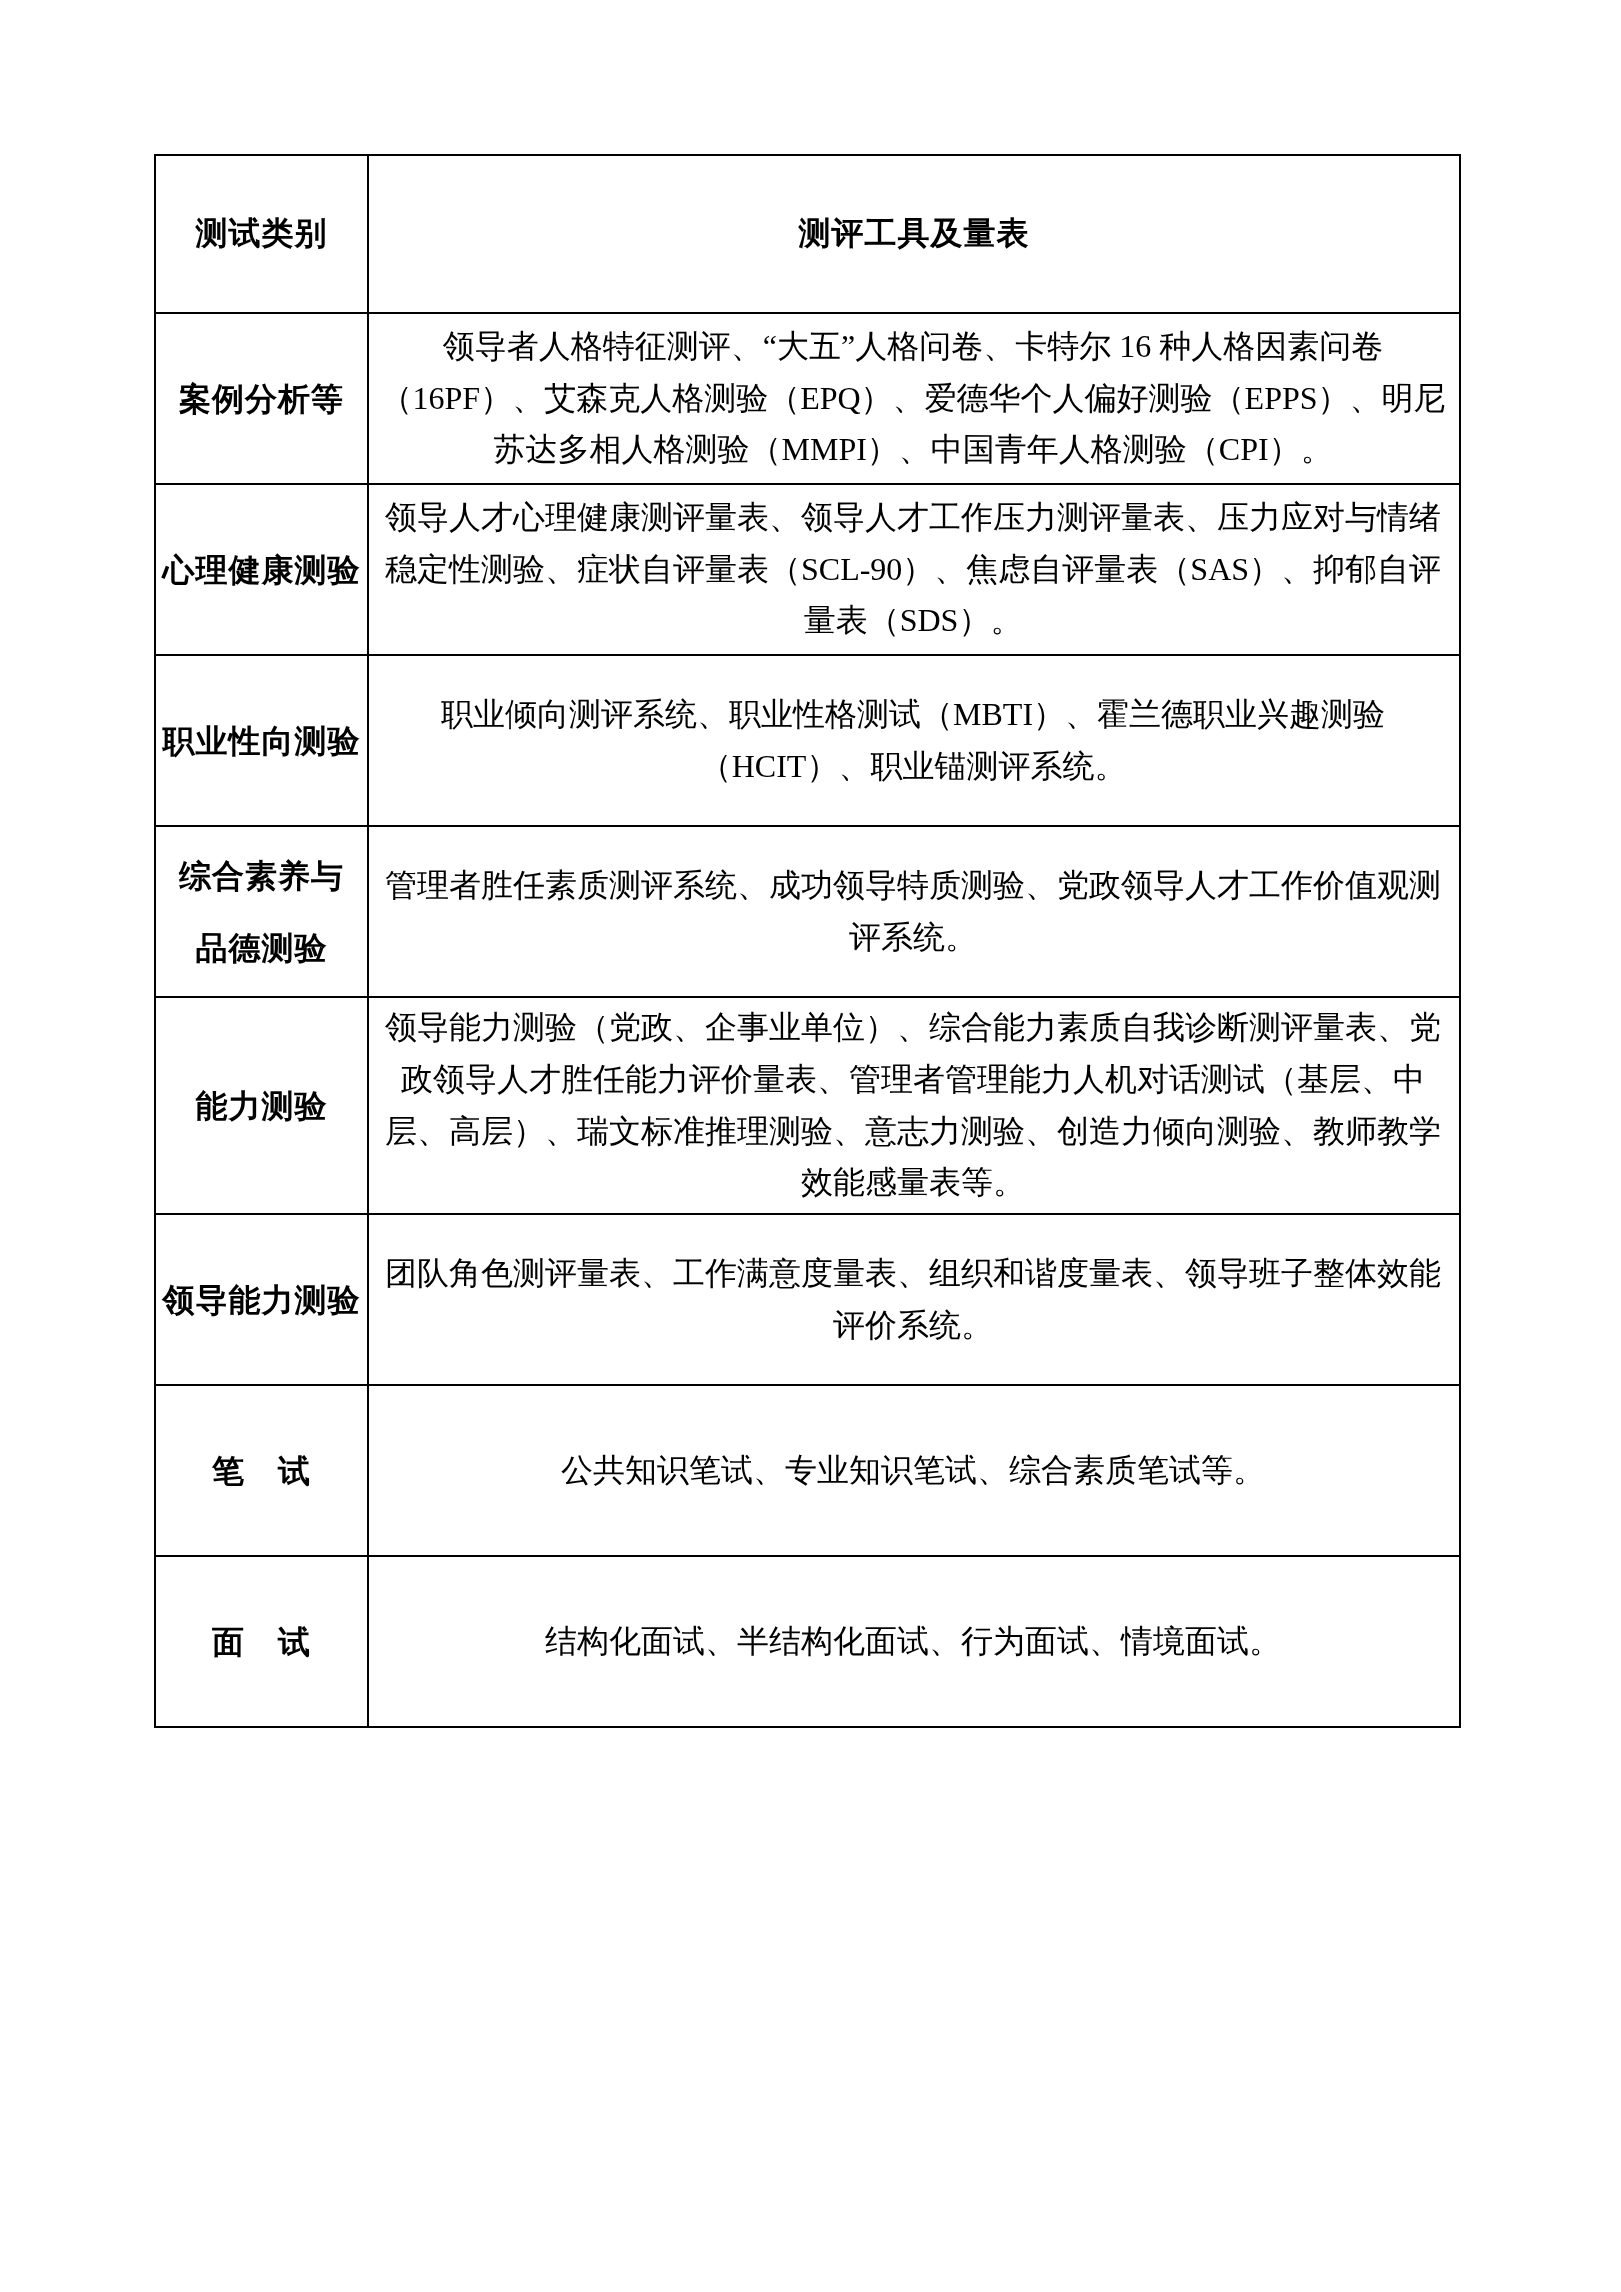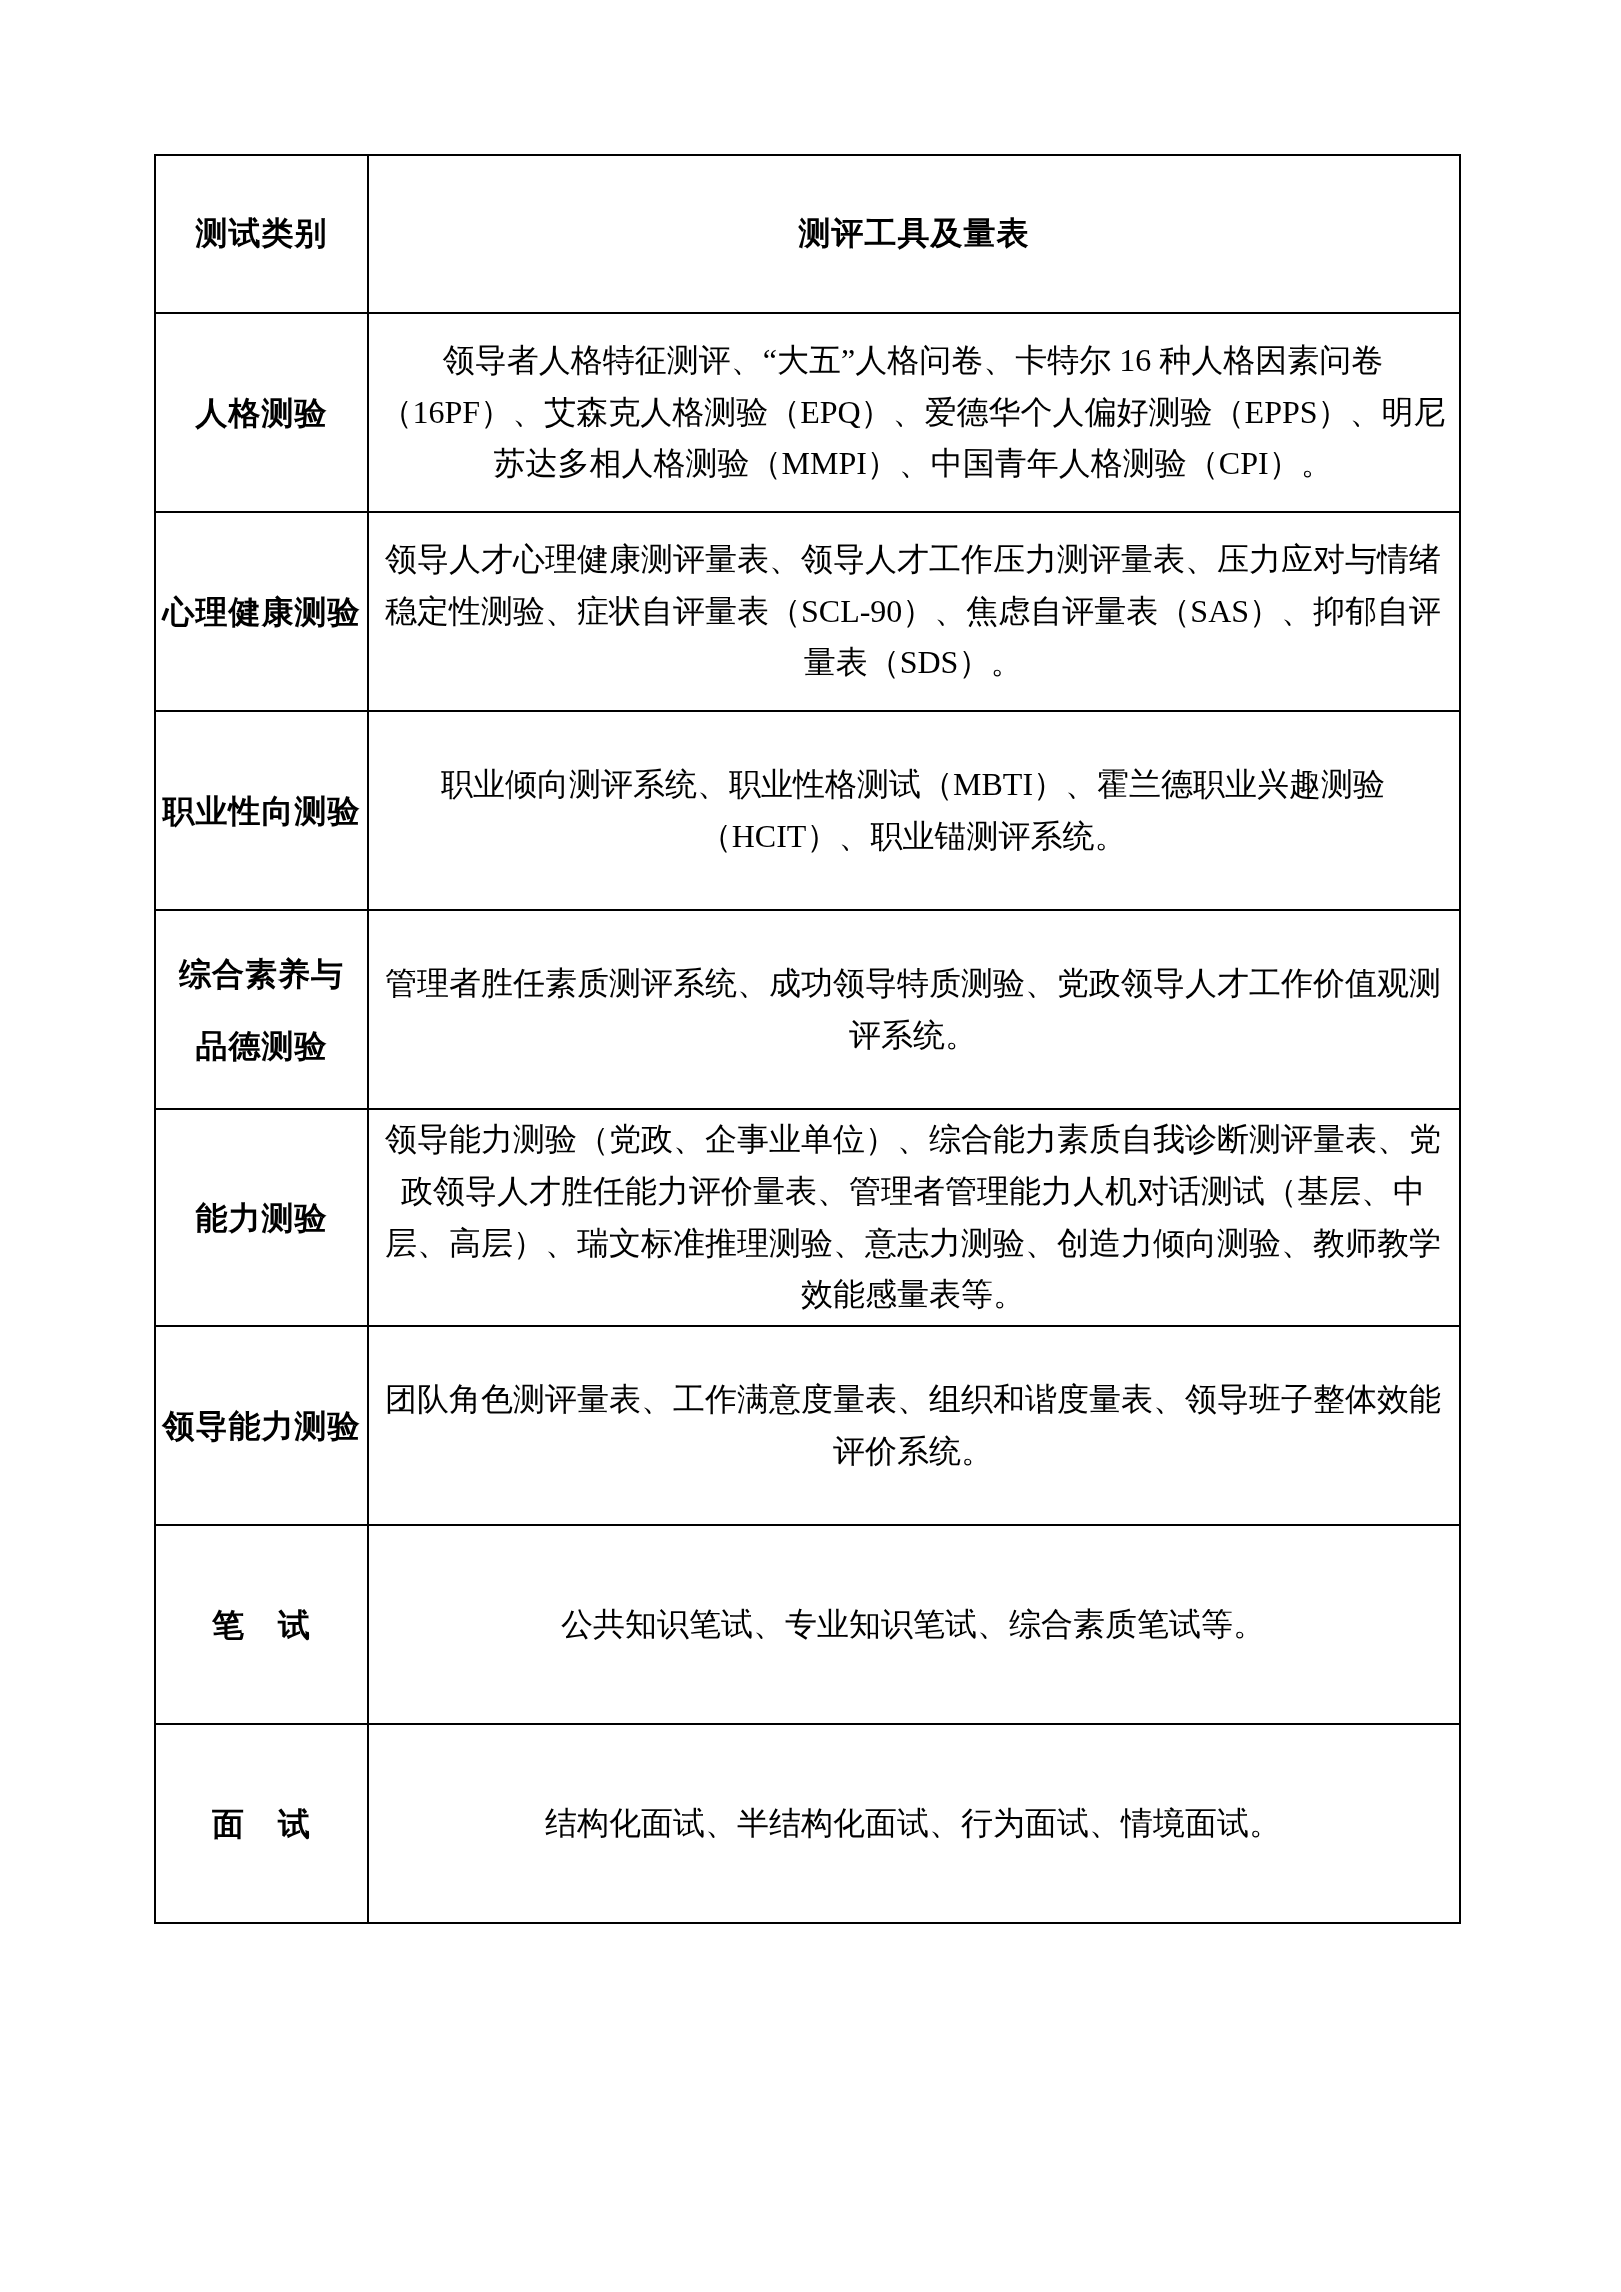--- a/index.html
+++ b/index.html
@@ -28,21 +28,21 @@
   }
   table.assessment col.c1 { width: 213px; }
   table.assessment th,
   table.assessment td {
     border: 2px solid #000000;
     vertical-align: middle;
     font-size: 32px;
     text-align: center;
   }
   tr.header-row { height: 158px; }
-  tr.data-row { height: 199px; }
+  tr.data-row { height: 171px; }
   th.col-header {
     font-weight: bold;
     text-align: center;
     letter-spacing: 1px;
   }
   td.category-cell {
     font-weight: bold;
     text-align: center;
     line-height: 2.25;
     white-space: pre-line;
@@ -63,21 +63,21 @@
     <colgroup>
       <col class="c1">
       <col class="c2">
     </colgroup>
     <tbody>
         <tr class="header-row">
       <th class="col-header">测试类别</th>
       <th class="col-header">测评工具及量表</th>
     </tr>
     <tr class="data-row">
-      <td class="category-cell">人格测验</td>
+      <td class="category-cell">案例分析等</td>
       <td class="tools-cell">领导者人格特征测评、“大五”人格问卷、卡特尔 16 种人格因素问卷（16PF）、艾森克人格测验（EPQ）、爱德华个人偏好测验（EPPS）、明尼苏达多相人格测验（MMPI）、中国青年人格测验（CPI）。</td>
     </tr>
     <tr class="data-row">
       <td class="category-cell">心理健康测验</td>
       <td class="tools-cell">领导人才心理健康测评量表、领导人才工作压力测评量表、压力应对与情绪稳定性测验、症状自评量表（SCL-90）、焦虑自评量表（SAS）、抑郁自评量表（SDS）。</td>
     </tr>
     <tr class="data-row">
       <td class="category-cell">职业性向测验</td>
       <td class="tools-cell">职业倾向测评系统、职业性格测试（MBTI）、霍兰德职业兴趣测验（HCIT）、职业锚测评系统。</td>
     </tr>

